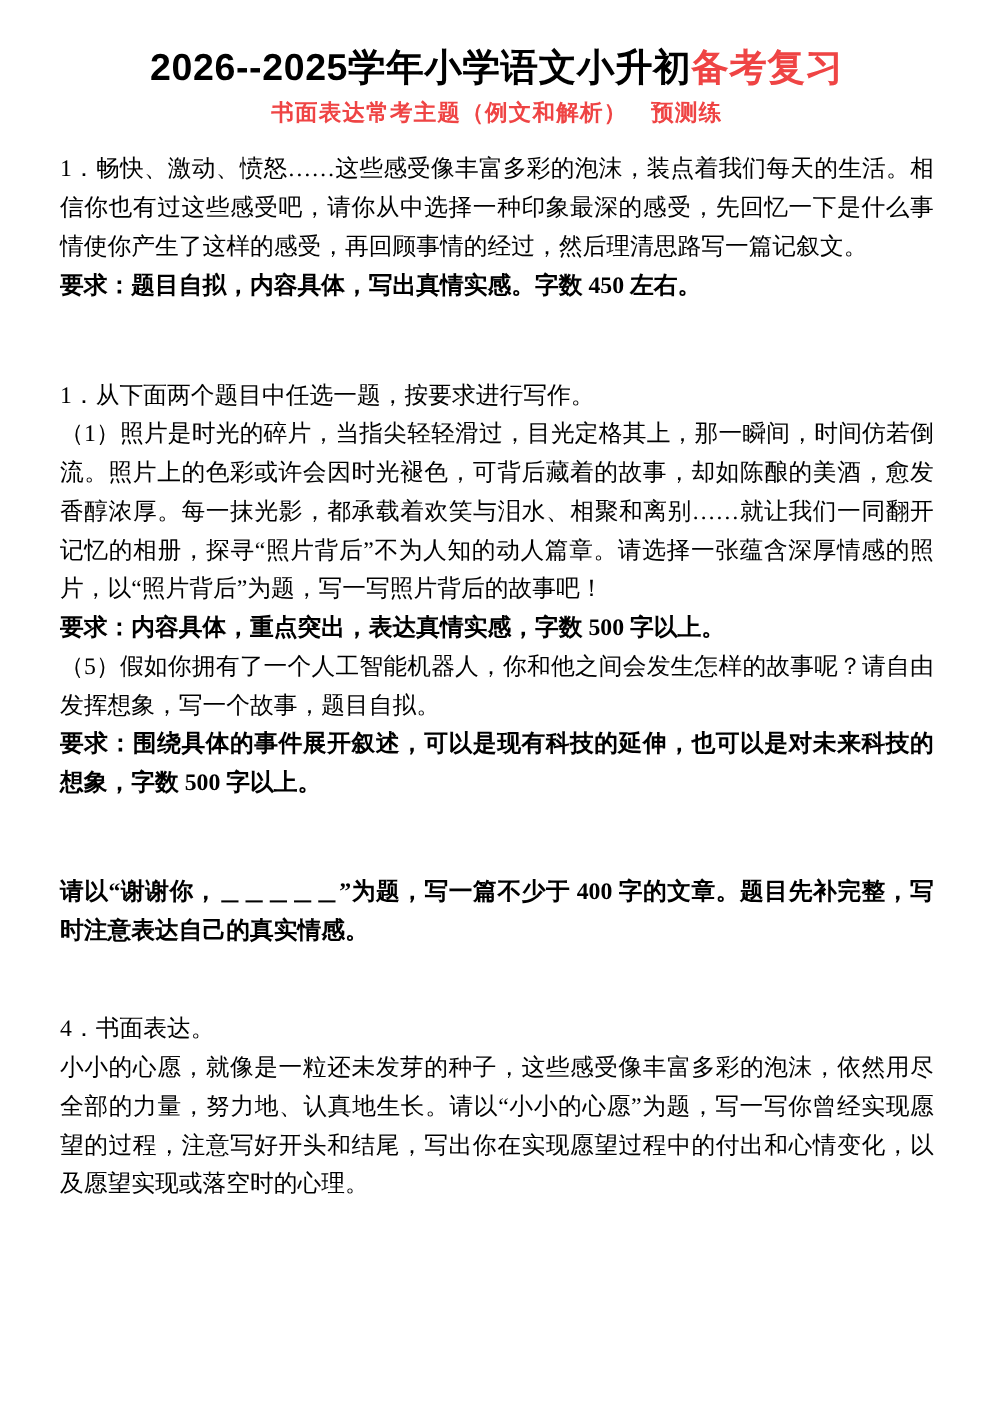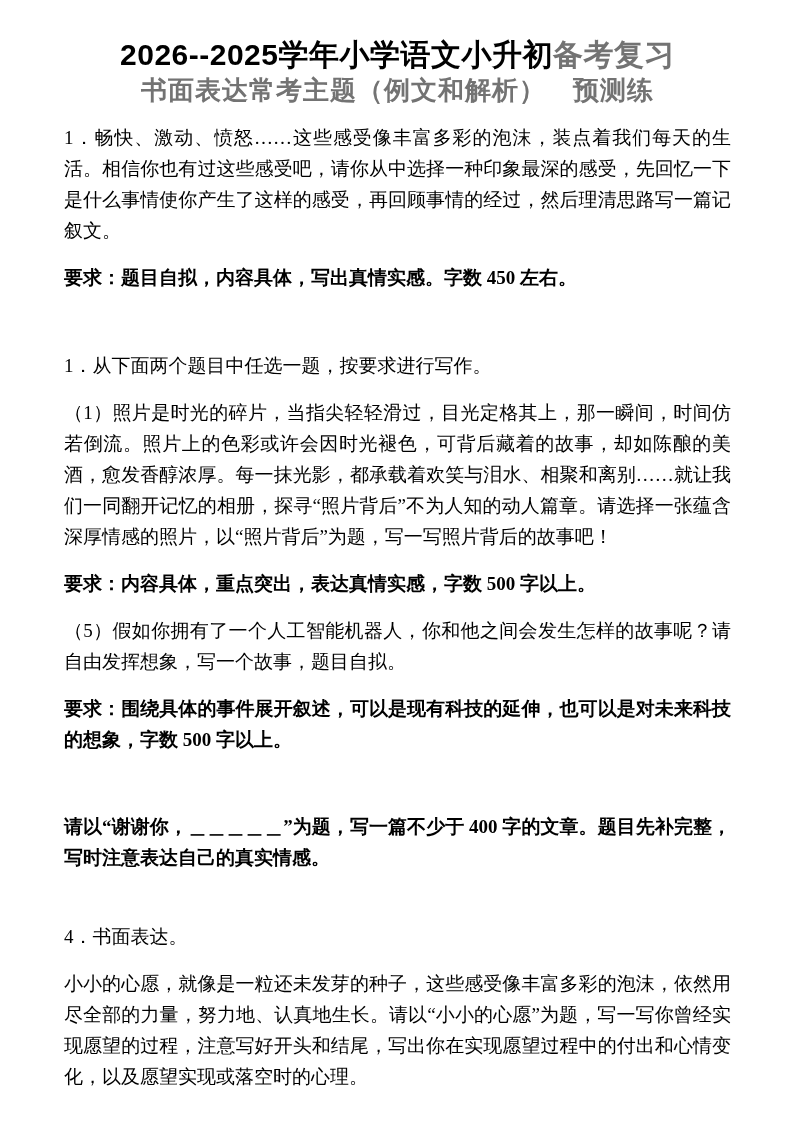--- a/index.html
+++ b/index.html
@@ -28,34 +28,34 @@
     font-size: 30px;
     line-height: 38px;
     letter-spacing: 0.5px;
     white-space: nowrap;
   }
   .subtitle {
     margin: 0;
     text-align: center;
     font-family: "Liberation Sans", "DejaVu Sans", sans-serif;
     font-weight: bold;
-    font-size: 26px;
+    font-size: 18px;
     line-height: 32px;
     letter-spacing: 1px;
     white-space: nowrap;
   }
-  .red { color: #737373; }
+  .red { color: #ef4444; }
   .doc-body {
     margin-top: 14px;
     font-size: 19px;
     line-height: 31px;
     text-align: justify;
   }
   .doc-body p {
-    margin: 16px;
+    margin: 0;
     padding: 0;
   }
   .req { font-weight: bold; }
   section { margin: 0; }
   .sec-q2 { margin-top: 57px; }
   .sec-q3 { margin-top: 56px; }
   .sec-q4 { margin-top: 48px; }
 </style>
 </head>
 <body>

